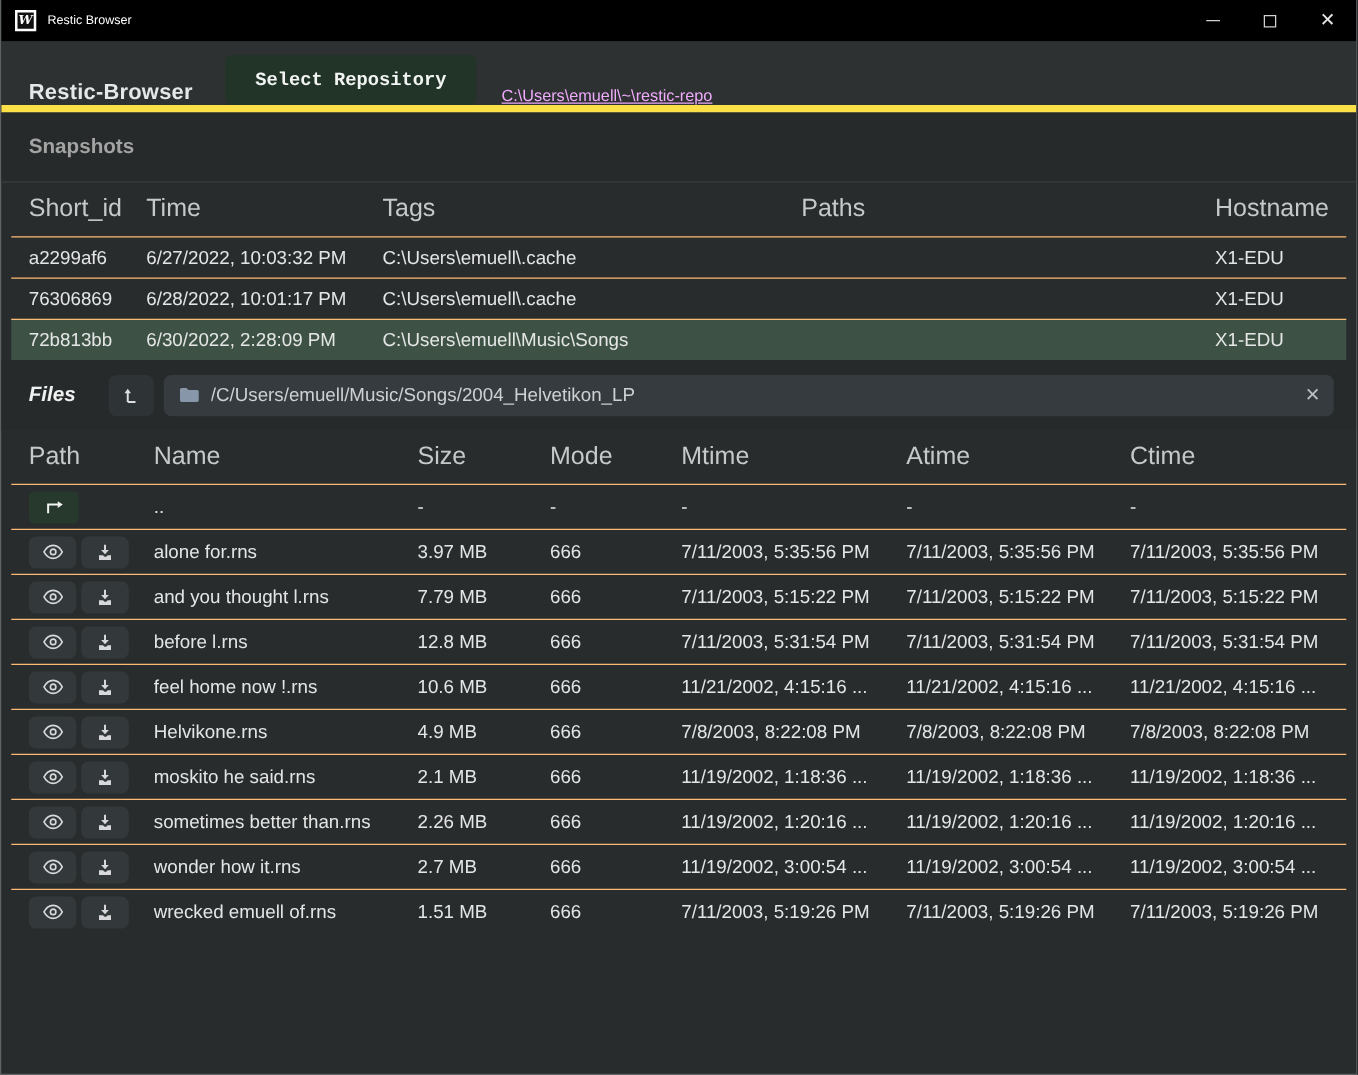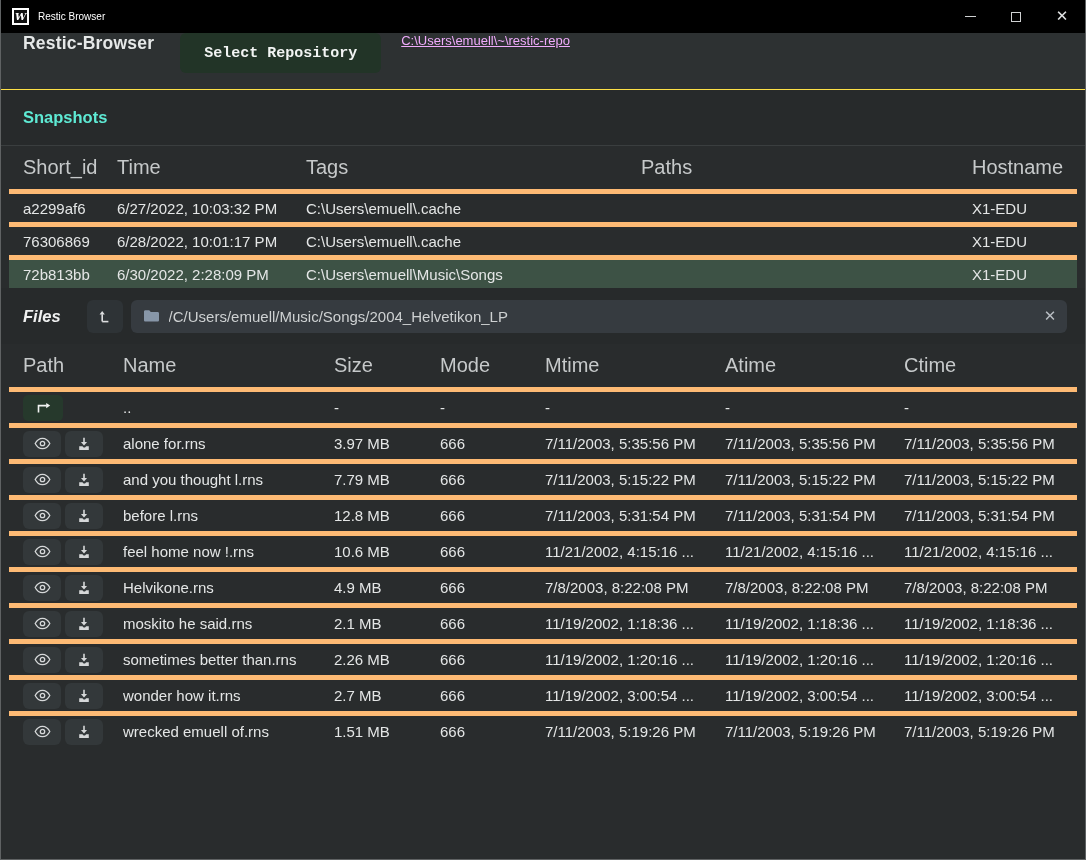--- a/index.html
+++ b/index.html
@@ -32,56 +32,56 @@
     width:46px; height:100%; background:transparent; border:none;
     display:flex; align-items:center; justify-content:center;
     color:#d8dadb; cursor:pointer; padding:0;
   }
   .min-glyph { width:11px; height:1.5px; background:#cfd1d2; display:block; }
   .max-glyph { width:10px; height:10px; border:1.2px solid #cfd1d2; display:block; background:transparent; }
   .close-glyph { font-size:15px; color:#e3e5e6; line-height:1; font-family:"DejaVu Sans", sans-serif; }
   
   .header {
     height:57px; background:#2d3132;
-    display:flex; align-items:flex-start;
-    border-bottom:1px solid #fde047;
+    display:flex; align-items:flex-end;
+    border-bottom:6px solid #fde047;
   }
   .app-name { font-size:17.5px; font-weight:bold; margin-left:22px; letter-spacing:.2px; }
   .repo-btn {
     margin-left:26px; height:40px; padding:0 24px;
     background:#223427; color:#f2f4f3;
     border:none; border-radius:6px;
     font-size:15px; font-weight:bold;
     font-family:Liberation Mono, monospace;
     cursor:pointer;
   }
   .repo-path { margin-left:20px; font-size:13px; color:#f0abfc;text-decoration:underline; }
   
   .band {
     background:#272a2b; display:flex; align-items:center;
   }
   .band-snapshots { height:56px; border-bottom:1px solid #3a3e3f; }
-  .band-title { font-size:16.5px; font-weight:bold; margin-left:22px; color:#5eead4; }
+  .band-title { font-size:16.5px; font-weight:bold; margin-left:22px; color:#a3a3a3; }
   
   .table { margin:0 8px; }
   .grid-snap {
     display:grid;
     grid-template-columns:94px 189px 335px 331px 1fr;
     align-items:center;
     padding:0 8px 0 14px;
   }
   .grid-files {
     display:grid;
     grid-template-columns:100px 211px 106px 105px 180px 179px 1fr;
     align-items:center;
     padding:0 8px 0 14px;
   }
   .thead { height:43px; color:#c6c9ca; font-size:20px; }
   .thead > span { white-space:nowrap; }
-  .trow { border-top:5px solid #fdba74; font-size:15px; color:#e4e6e6; }
+  .trow { border-top:1px solid #fdba74; font-size:15px; color:#e4e6e6; }
   .trow > span { white-space:nowrap; overflow:hidden; }
   .snap-row { height:33px; cursor:pointer; }
   .snap-row.selected { background:#3d5245; }
   .file-row { height:36px; }
   
   .files-bar { height:56px; background:#272a2b; display:flex; align-items:center; }
   .files-title { font-size:16.5px; font-weight:bold; margin-left:22px; color:#f0f1f1;font-style:italic; }
   .dump-btn {
     width:36px; height:33px; margin-left:26px;
     background:#2e3336; border:none; border-radius:6px;

